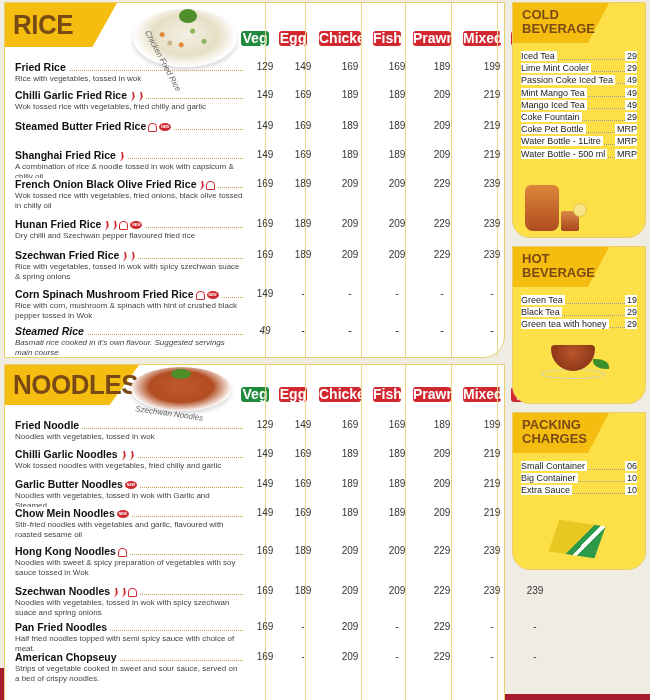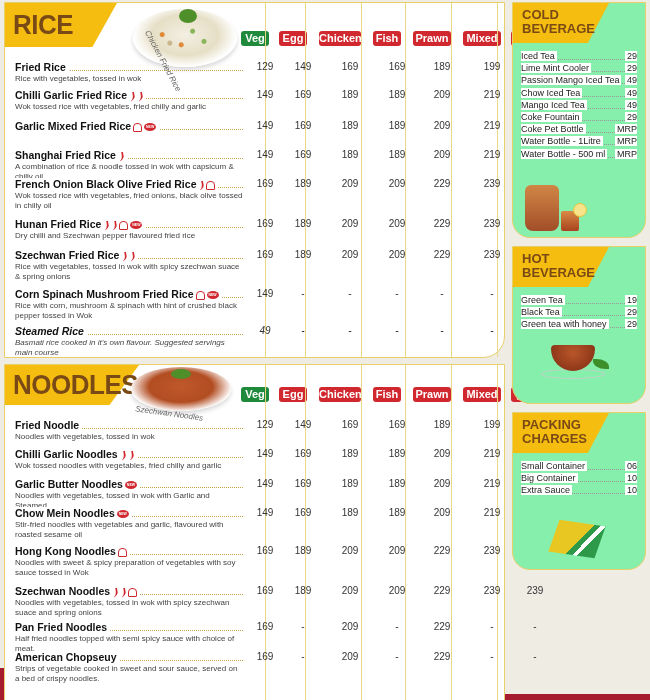--- a/index.html
+++ b/index.html
@@ -57,21 +57,21 @@
     position: absolute; font-size: 8px; color: #666; font-style: italic;
   }
   .rice-caption { left: 146px; top: 26px; transform: rotate(62deg); transform-origin: left top; }
   .noodle-caption { left: 130px; top: 44px; transform: rotate(8deg); }
 
   
   .col-head-row { position: absolute; left: 236px; top: 28px; width: 262px; height: 16px; }
   .noodles-panel .col-head-row { top: 22px; }
   .badge {
     position: absolute; top: 0; height: 15px; border-radius: 3px;
-    color: #fff; font-weight: bold; font-size: 11px; text-align: center; line-height: 15px;
+    color: #fff; font-weight: bold; font-size: 14px; text-align: center; line-height: 15px;
   }
   .badge.veg { background: #1f8a3c; }
   .badge.red { background: #d1282f; }
   .badge.small { font-size: 6px; line-height: 7px; padding-top: 0.5px; }
 
   
   .vline { position: absolute; top: 0; bottom: 0; width: 1.2px; background: #ecd784; }
 
   
   .item { position: absolute; left: 10px; width: 490px; }
@@ -88,21 +88,21 @@
   .price {
     position: absolute; top: 0; font-size: 10px; color: #333; text-align: center; width: 30px;
   }
   .icon { display: inline-block; vertical-align: middle; margin-left: 2px; }
   .chili { width: 6px; height: 9px; border-right: 2px solid #d1282f; border-radius: 0 0 8px 0; transform: rotate(-10deg); }
   .hat { width: 9px; height: 9px; border: 1.2px solid #d1282f; border-radius: 4px 4px 1px 1px; position: relative; }
   .new-badge { width: 12px; height: 8px; background: #d1282f; border-radius: 50%; color: #fff; font-size: 3.5px; font-weight: bold; text-align: center; line-height: 8px; }
 
   
   .side-panel {
-    position: absolute; left: 512px; width: 134px; background: #86efac;
+    position: absolute; left: 512px; width: 134px; background: #fde047;
     border: 1.5px solid #e8cf6a; border-radius: 0 0 18px 18px;
   }
   .cold-panel { top: 2px; height: 236px; }
   .hot-panel { top: 246px; height: 158px; }
   .pack-panel { top: 412px; height: 158px; }
   .side-banner {
     position: absolute; left: 0; top: 0; height: 40px; width: 96px; background: #f5bd0f;
     clip-path: polygon(0 0, 100% 0, 78% 100%, 0 100%);
   }
   .side-banner-text {
@@ -184,21 +184,21 @@
             <span class="price" style="left: 186px;">209</span>
             <span class="price" style="left: 236px;">219</span>
             <span class="price" style="left: 279px;">219</span>
           </div>
         </div>
         <div class="item-desc">Wok tossed rice with vegetables, fried chilly and garlic</div>
       </div>
       <div class="item" style="top: 117px;">
         <div class="item-name-row">
           <div class="dots-line"></div>
-          <span class="item-name"><span>Garlic Mixed Fried Rice</span><span class="icon hat"></span><span class="icon new-badge">NEW</span></span>
+          <span class="item-name"><span>Steamed Butter Fried Rice</span><span class="icon hat"></span><span class="icon new-badge">NEW</span></span>
           <div class="prices">
             <span class="price" style="left: 9px;">149</span>
             <span class="price" style="left: 47px;">169</span>
             <span class="price" style="left: 94px;">189</span>
             <span class="price" style="left: 141px;">189</span>
             <span class="price" style="left: 186px;">209</span>
             <span class="price" style="left: 236px;">219</span>
             <span class="price" style="left: 279px;">219</span>
           </div>
         </div>
@@ -470,26 +470,26 @@
         <span class="lbl">Iced Tea</span>
         <span class="val">29</span>
       </div>
       <div class="side-item">
         <span class="dl"></span>
         <span class="lbl">Lime Mint Cooler</span>
         <span class="val">29</span>
       </div>
       <div class="side-item">
         <span class="dl"></span>
-        <span class="lbl">Passion Mango Iced Tea</span>
+        <span class="lbl">Passion Coke Iced Tea</span>
         <span class="val">49</span>
       </div>
       <div class="side-item">
         <span class="dl"></span>
-        <span class="lbl">Chow Iced Tea</span>
+        <span class="lbl">Mint Mango Tea</span>
         <span class="val">49</span>
       </div>
       <div class="side-item">
         <span class="dl"></span>
         <span class="lbl">Mango Iced Tea</span>
         <span class="val">49</span>
       </div>
       <div class="side-item">
         <span class="dl"></span>
         <span class="lbl">Coke Fountain</span>

